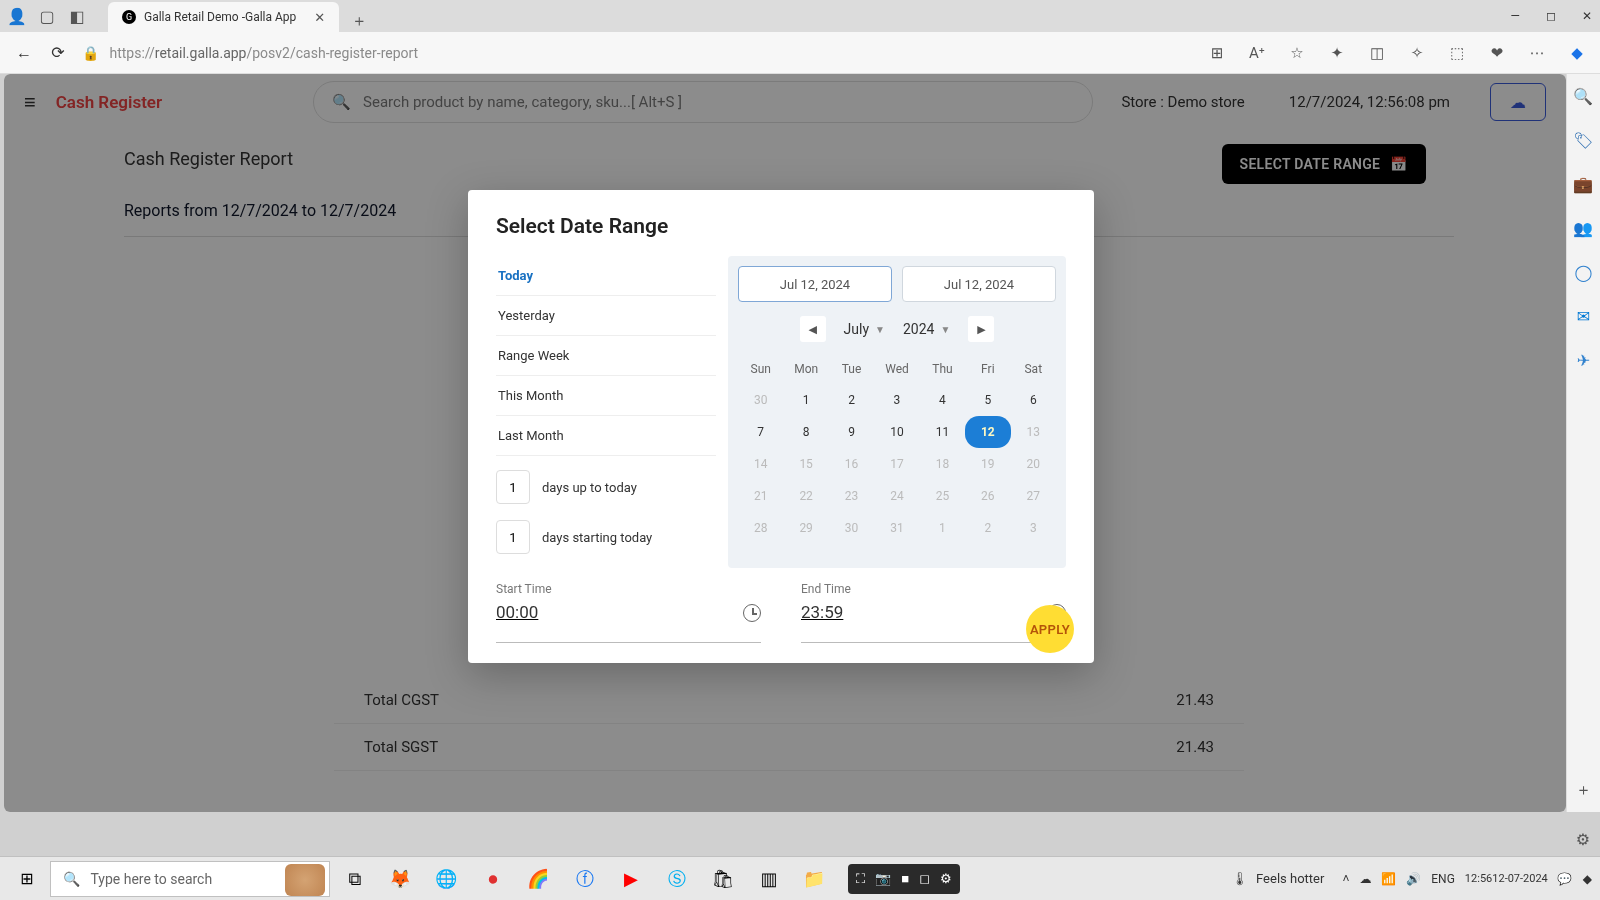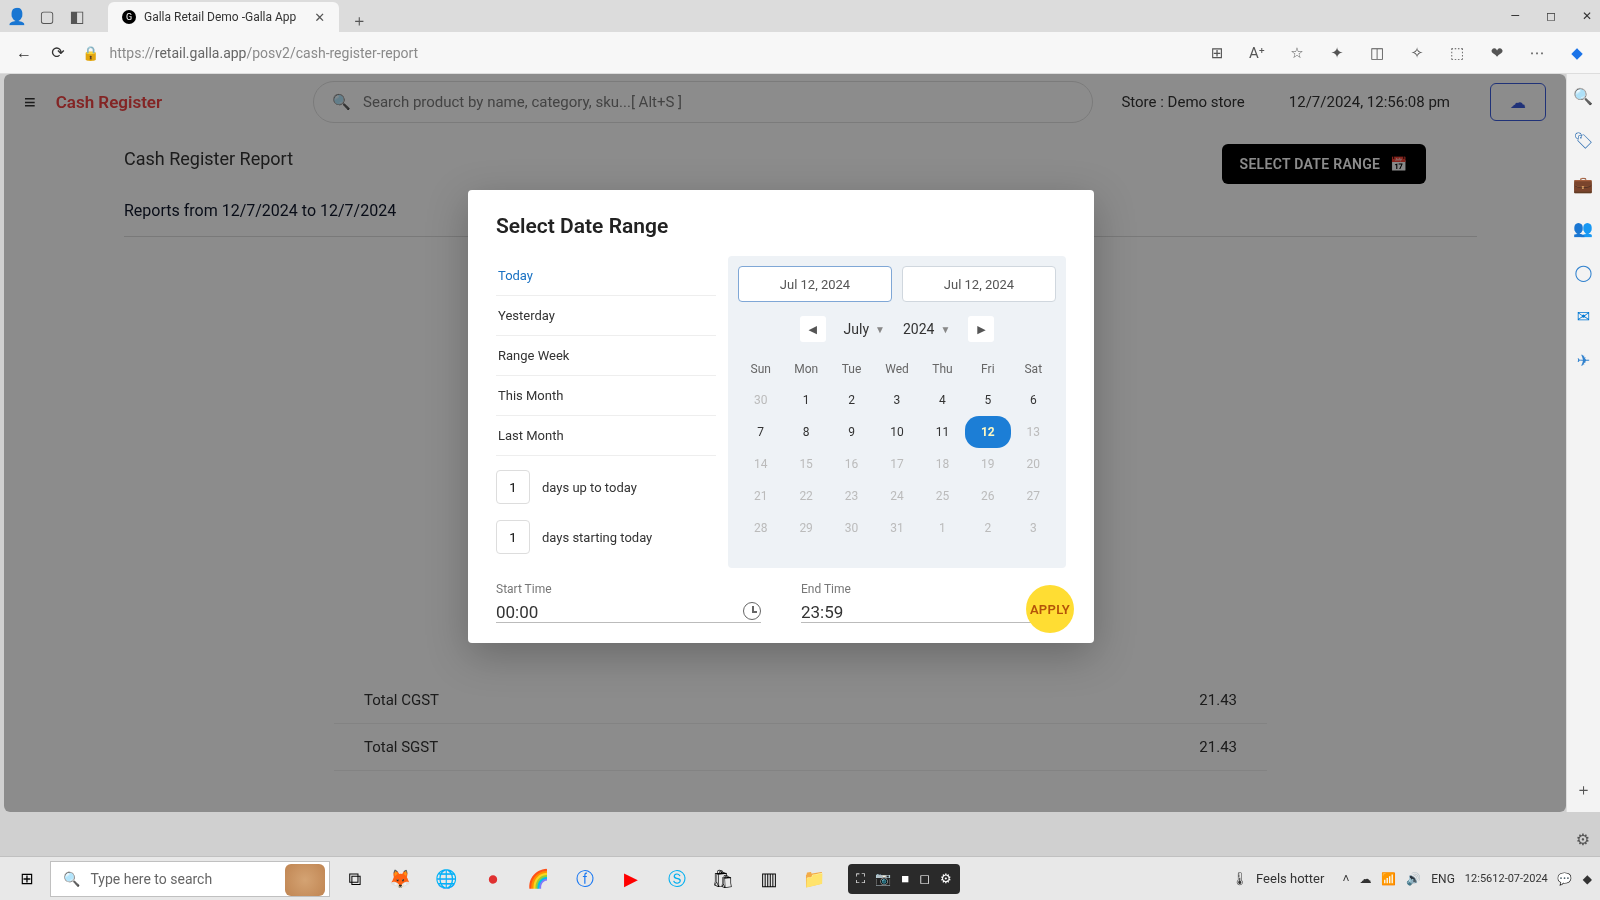--- a/index.html
+++ b/index.html
@@ -32,36 +32,36 @@
 .app-overlay-dim { position: absolute; inset: 0; background: rgba(0,0,0,0.45); }
 
 .app-header { height: 56px; display: flex; align-items: center; padding: 0 20px; gap: 20px; background: #fff; }
 .menu-burger { font-size: 20px; color: #333; }
 .app-title { font-size: 17px; font-weight: 600; color: #ef4444; }
 .search-box { margin-left: auto; background: #fff; border: 1px solid #e0e0e0; border-radius: 24px; height: 42px; width: 780px; display: flex; align-items: center; padding: 0 18px; gap: 12px; color: #7b7b7b; font-size: 15px; }
 .store-label { margin-left: 8px; font-size: 15px; color: #333; }
 .datetime { margin-left: 24px; font-size: 15px; color: #333; }
 .cloud-btn { margin-left: 20px; width: 56px; height: 38px; border: 1.5px solid #3b5bdb; border-radius: 6px; display: flex; align-items: center; justify-content: center; color: #3b5bdb; }
 
-.app-body { padding: 18px 89px 0 120px; }
+.app-body { padding: 18px 112px 0 120px; }
 .page-title { font-size: 18px; color: #333; margin-bottom: 32px; }
 .select-range-pill { position: absolute; right: 140px; top: 70px; background: #000; color: #fff; font-weight: 600; font-size: 14px; padding: 12px 18px; border-radius: 6px; display: flex; align-items: center; gap: 10px; letter-spacing: 0.3px; }
 .reports-from { font-size: 16px; color: #0f172a; padding-bottom: 16px; border-bottom: 1px solid #ddd; margin-bottom: 32px; }
 .report-row { display: flex; padding: 14px 30px; border-bottom: 1px solid #eee; font-size: 15px; color: #333; }
 .report-row .rr-label { flex: 1; }
 .report-row .rr-val { width: 100px; text-align: right; }
 .report-rows-offset { margin-top: 440px; margin-left: 210px; margin-right: 210px; }
 
 
 .modal { position: absolute; left: 468px; top: 190px; width: 626px; background: #fff; border-radius: 4px; box-shadow: 0 12px 40px rgba(0,0,0,0.25); padding: 24px 28px 20px 28px; }
 .modal-title { font-size: 21px; font-weight: 600; color: #222; margin-bottom: 18px; }
 .modal-content { display: flex; gap: 12px; }
 .preset-col { width: 220px; display: flex; flex-direction: column; }
 .preset-item { padding: 12px 2px; font-size: 13px; color: #333; border-bottom: 1px solid #eee; cursor: pointer; }
-.preset-item.active { color: #1971c2; font-weight: 400; }
+.preset-item.active { color: #1971c2; font-weight: 700; }
 .custom-days { padding: 14px 0; display: flex; flex-direction: column; gap: 16px; }
 .cd-row { display: flex; align-items: center; gap: 12px; font-size: 13px; color: #333; }
 .cd-input { width: 34px; height: 34px; border: 1px solid #ddd; border-radius: 4px; text-align: center; font-size: 13px; }
 
 .cal-col { flex: 1; background: #eef2f6; border-radius: 4px; padding: 10px; }
 .date-inputs { display: flex; gap: 10px; margin-bottom: 14px; }
 .date-input { flex: 1; background: #fff; border: 1.5px solid #7fa7d6; border-radius: 4px; height: 36px; display: flex; align-items: center; justify-content: center; font-size: 13px; color: #555; }
 .date-input.secondary { border-color: #d0d7de; }
 .cal-nav { display: flex; align-items: center; justify-content: center; gap: 18px; margin-bottom: 12px; }
 .cal-arrow { width: 26px; height: 26px; background: #fff; display: flex; align-items: center; justify-content: center; font-size: 11px; color: #555; border-radius: 3px; }
@@ -69,21 +69,21 @@
 .cal-sel .chev { font-size: 10px; color: #888; }
 .cal-grid { display: grid; grid-template-columns: repeat(7, 1fr); text-align: center; }
 .cal-wd { font-size: 12px; color: #666; padding: 8px 0; }
 .cal-day { font-size: 12px; padding: 9px 0; color: #333; border-radius: 14px; cursor: pointer; }
 .cal-day.muted { color: #bbb; }
 .cal-day.selected { background: #1c7ed6; color: #fef9c3; font-weight: 700; }
 
 .time-row { display: flex; gap: 40px; margin-top: 14px; }
 .time-block { flex: 1; }
 .time-label { font-size: 12px; color: #777; margin-bottom: 6px; }
-.time-input-wrap { display: flex; align-items: flex-start; border-bottom: 1px solid #bbb; padding-bottom: 0; }
+.time-input-wrap { display: flex; align-items: flex-end; border-bottom: 1px solid #bbb; padding-bottom: 20px; text-decoration: underline; }
 .time-val { font-size: 17px; color: #333; flex: 1; }
 .clock-icon { width: 18px; height: 18px; border: 1.5px solid #666; border-radius: 50%; position: relative; }
 .clock-icon::before { content: ''; position: absolute; left: 50%; top: 50%; width: 5px; height: 1.5px; background: #666; transform-origin: left; }
 .clock-icon::after { content: ''; position: absolute; left: 50%; top: 50%; width: 1.5px; height: 5px; background: #666; transform-origin: top; transform: translateY(-5px); }
 
 .modal-actions { display: flex; justify-content: flex-end; gap: 30px; margin-top: 18px; font-size: 14px; font-weight: 600; letter-spacing: 0.5px; }
 .btn-close { color: #222; }
 .btn-apply { color: #d97706; position: relative; }
 .apply-highlight { position: absolute; right: 20px; bottom: 10px; width: 48px; height: 48px; background: #ffdd33; border-radius: 50%; display: flex; align-items: center; justify-content: center; }
 .apply-highlight span { font-size: 13px; font-weight: 600; color: #b45309; letter-spacing: 0.3px; }

